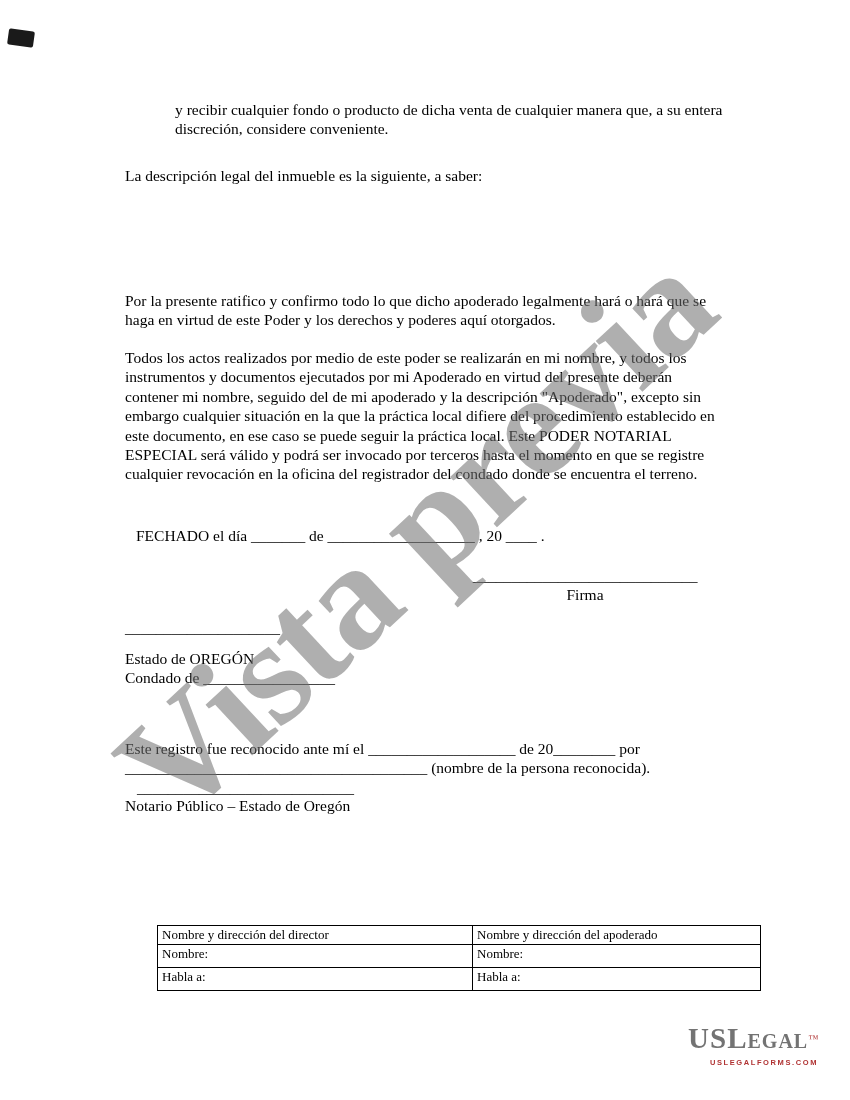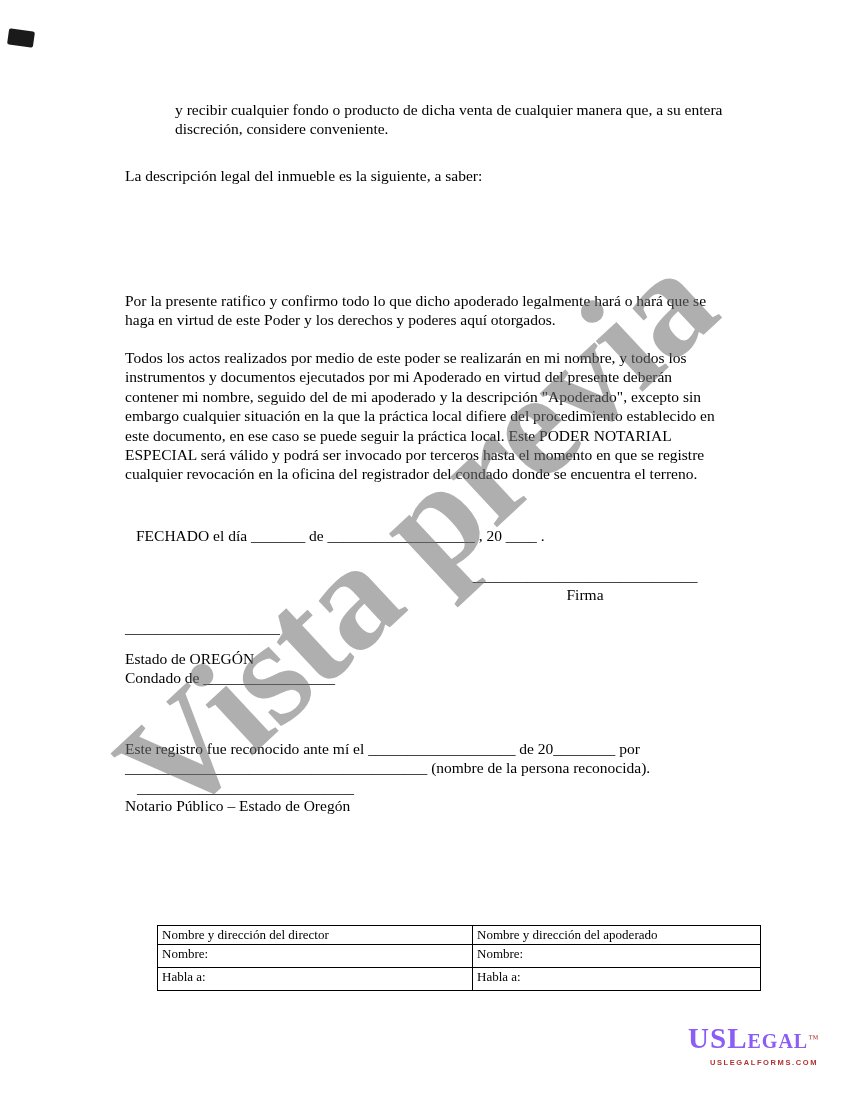--- a/index.html
+++ b/index.html
@@ -59,21 +59,21 @@
     right: 32px;
     text-align: right;
     z-index: 5;
   }
   .logo-text {
     font-family: "Liberation Serif", serif;
     font-variant: small-caps;
     font-weight: bold;
     font-size: 29px;
     letter-spacing: 1px;
-    color: #8b5cf6;
+    color: #737373;
   }
   .logo-tm {
     font-family: "Liberation Serif", serif;
     font-size: 10px;
     color: #b03333;
     vertical-align: super;
   }
   .logo-tagline {
     font-family: "Liberation Sans", sans-serif;
     font-size: 7.5px;

